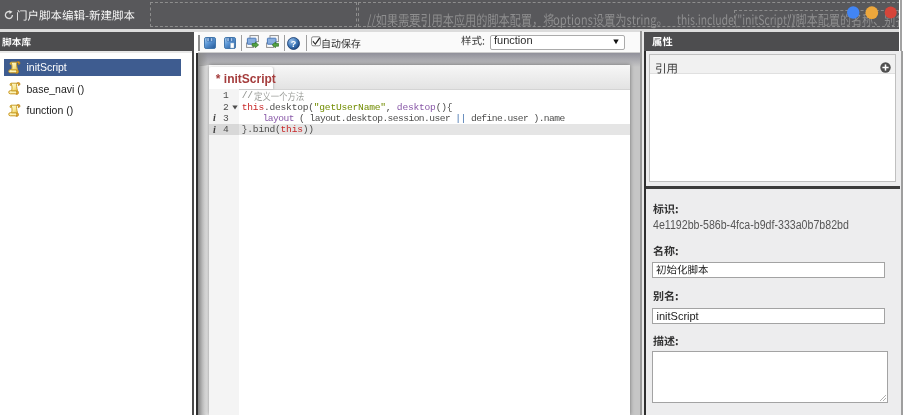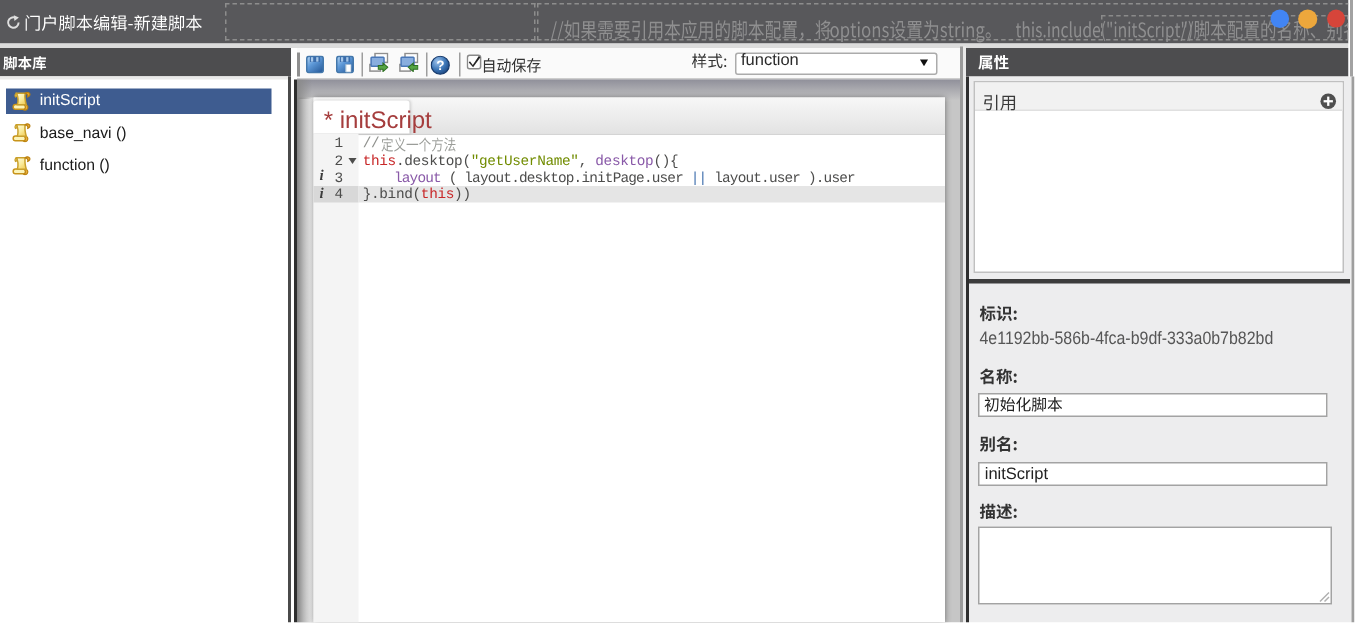--- a/index.html
+++ b/index.html
@@ -193,21 +193,21 @@
   </svg>
 <div class="abs" style="left:197.7px;top:52.9px;width:442.3px;height:362px;background:#c6c6c6"></div>
 <div class="abs" style="left:197.7px;top:52.9px;width:442.3px;height:14px;background:linear-gradient(#90909a,rgba(198,198,198,0))"></div>
 <div class="abs" style="left:197.7px;top:65px;width:11.3px;height:350px;background:linear-gradient(90deg,#838383,#b9b9b9 40%,#e8e8e8 85%,#f0f0f0)"></div>
 <div class="abs" style="left:197.7px;top:52.9px;width:10px;height:13px;background:linear-gradient(90deg,#8a8a8a,rgba(198,198,198,0))"></div>
 <div class="abs" style="left:640.2px;top:31px;width:1.6px;height:384px;background:#9a9a9a"></div>
 <div class="abs" style="left:641.8px;top:31px;width:1.9px;height:384px;background:#e9e9e9"></div>
 <div class="abs" style="left:209px;top:65.2px;width:421px;height:349.8px;background:#fff;box-shadow:0 0 4px rgba(0,0,0,0.45)"></div>
 <div class="abs" style="left:209px;top:65.2px;width:421px;height:23.6px;background:linear-gradient(#f7f7f7,#e3e3e3);border-bottom:1px solid #d4d4d4"></div>
 <div class="abs" style="left:209px;top:66.6px;width:63.5px;height:22.4px;background:#fff;border-radius:2px 2px 0 0;box-shadow:1px 0 2px rgba(0,0,0,0.15)"></div>
-<div class="abs" style="left:215.8px;top:72.3px;font-size:16px;font-weight:normal;color:#a53d3d">*&nbsp;initScript</div>
+<div class="abs" style="left:215.8px;top:72.3px;font-size:12px;font-weight:bold;color:#a53d3d">*&nbsp;initScript</div>
 <div class="abs" style="left:209px;top:88.8px;width:29.6px;height:326.2px;background:#f4f4f4"></div>
 <div class="abs" style="left:209px;top:123.6px;width:29.6px;height:11.3px;background:#d8d8d8"></div>
 <div class="abs" style="left:238.6px;top:123.6px;width:391.4px;height:11.3px;background:#e5e5e5"></div>
 <div class="mono abs" style="left:209px;top:90.3px;width:19.5px;text-align:right;color:#4d4d4c">1</div>
 <div class="mono abs" style="left:209px;top:101.6px;width:19.5px;text-align:right;color:#4d4d4c">2</div>
 <div class="mono abs" style="left:209px;top:112.9px;width:19.5px;text-align:right;color:#4d4d4c">3</div>
 <div class="mono abs" style="left:209px;top:124.2px;width:19.5px;text-align:right;color:#4d4d4c">4</div>
 <svg class="abs" style="left:231.6px;top:104.8px" width="6" height="5" viewBox="0 0 6 5">
     <path d="M0.3 0.4 L5.7 0.4 L3 4.4 Z" fill="#4d4d4c"></path>
   </svg>
@@ -215,21 +215,21 @@
 <div class="abs" style="left:213px;top:123.7px;font-family:'Liberation Serif',serif;font-style:italic;font-weight:bold;font-size:10px;color:#3c3c3c">i</div>
 <div class="mono abs" style="left:241.8px;top:90.3px;color:#8e908c">//</div>
 <div style="position:absolute;left:253.5px;top:88.8px;width:1px;height:1px;">
     <svg width="52" height="14" viewBox="0 -11.22 52 14" style="position:absolute;top:0;left:0;overflow:visible">
       <g transform="scale(0.82,1)">
         <path d="M2.3 -3.9C2.1 -2.0 1.5 -0.6 0.4 0.3C0.6 0.4 0.9 0.7 1.0 0.8C1.7 0.3 2.2 -0.5 2.5 -1.5C3.5 0.3 5.0 0.7 7.1 0.7H9.5C9.5 0.4 9.7 0.1 9.8 -0.1C9.3 -0.1 7.5 -0.1 7.2 -0.1C6.6 -0.1 6.0 -0.1 5.5 -0.2V-2.3H8.5V-3.0H5.5V-4.7H8.1V-5.4H2.2V-4.7H4.7V-0.4C3.9 -0.8 3.2 -1.4 2.8 -2.4C2.9 -2.9 3.0 -3.3 3.1 -3.8ZM4.3 -8.4C4.5 -8.1 4.7 -7.7 4.8 -7.4H0.8V-5.2H1.6V-6.7H8.6V-5.2H9.4V-7.4H5.7C5.6 -7.8 5.3 -8.3 5.1 -8.6Z M14.4 -8.4C14.8 -7.6 15.2 -6.5 15.4 -5.9L16.1 -6.2C15.9 -6.8 15.5 -7.8 15.1 -8.6ZM18.3 -7.8C17.6 -5.9 16.7 -4.1 15.3 -2.7C14.0 -4.0 13.0 -5.6 12.4 -7.4L11.7 -7.2C12.4 -5.3 13.4 -3.6 14.8 -2.2C13.6 -1.2 12.3 -0.4 10.6 0.2C10.7 0.3 10.9 0.6 11.0 0.8C12.7 0.2 14.2 -0.6 15.3 -1.7C16.5 -0.6 17.9 0.3 19.5 0.8C19.6 0.6 19.8 0.3 20.0 0.1C18.4 -0.4 17.1 -1.2 15.9 -2.2C17.4 -3.7 18.3 -5.5 19.1 -7.6Z M20.8 -4.4V-3.6H30.2V-4.4Z M35.3 -5.6V0.8H36.1V-5.6ZM35.8 -8.6C34.7 -6.9 32.9 -5.4 31.0 -4.5C31.2 -4.4 31.4 -4.1 31.5 -3.8C33.1 -4.6 34.6 -5.8 35.7 -7.2C37.1 -5.6 38.4 -4.6 39.9 -3.8C40.0 -4.1 40.3 -4.4 40.5 -4.5C38.9 -5.3 37.5 -6.3 36.2 -7.8L36.4 -8.3Z M45.3 -8.3C45.6 -7.9 45.9 -7.2 46.0 -6.8H41.5V-6.1H44.3C44.2 -3.7 43.9 -1.1 41.3 0.2C41.5 0.4 41.7 0.6 41.8 0.8C43.8 -0.2 44.5 -1.9 44.9 -3.7H48.5C48.3 -1.4 48.1 -0.4 47.8 -0.1C47.7 -0.0 47.6 0.0 47.4 0.0C47.1 0.0 46.4 -0.0 45.6 -0.1C45.8 0.1 45.9 0.4 45.9 0.7C46.6 0.7 47.3 0.7 47.6 0.7C48.0 0.7 48.3 0.6 48.5 0.3C48.9 -0.1 49.1 -1.2 49.3 -4.1C49.3 -4.2 49.3 -4.4 49.3 -4.4H45.0C45.0 -5.0 45.1 -5.5 45.1 -6.1H50.3V-6.8H46.0L46.8 -7.1C46.6 -7.5 46.3 -8.1 46.0 -8.6Z M52.0 -7.9C52.7 -7.6 53.5 -7.1 53.9 -6.8L54.3 -7.4C53.9 -7.7 53.1 -8.2 52.4 -8.5ZM51.4 -5.1C52.1 -4.8 52.9 -4.4 53.3 -4.0L53.7 -4.7C53.3 -5.0 52.5 -5.4 51.8 -5.7ZM51.8 0.2 52.4 0.7C53.0 -0.3 53.7 -1.5 54.3 -2.6L53.7 -3.1C53.1 -2.0 52.3 -0.6 51.8 0.2ZM54.9 0.5C55.2 0.3 55.6 0.3 59.5 -0.2C59.7 0.2 59.8 0.5 59.9 0.8L60.6 0.5C60.3 -0.3 59.5 -1.6 58.8 -2.4L58.2 -2.2C58.5 -1.8 58.8 -1.3 59.1 -0.8L55.9 -0.5C56.5 -1.3 57.1 -2.4 57.7 -3.5H60.6V-4.2H57.9V-6.1H60.1V-6.8H57.9V-8.6H57.1V-6.8H54.9V-6.1H57.1V-4.2H54.5V-3.5H56.7C56.2 -2.4 55.5 -1.3 55.3 -1.0C55.1 -0.6 54.9 -0.4 54.7 -0.3C54.8 -0.1 54.9 0.3 54.9 0.5Z" fill="#9b9d99"></path>
       </g>
     </svg>
   </div>
 <div class="mono abs" style="left:241.8px;top:101.6px"><span style="color:#c82829">this</span><span style="color:#4d4d4c">.desktop(</span><span style="color:#718c00">"getUserName"</span><span style="color:#4d4d4c">, </span><span style="color:#8959a8">desktop</span><span style="color:#4d4d4c">(){</span></div>
-<div class="mono abs" style="left:241.8px;top:112.9px;letter-spacing:-0.55px"><span style="color:#4d4d4c">    </span><span style="color:#8959a8">layout</span><span style="color:#4d4d4c"> ( layout.desktop.initPage.user </span><span style="color:#4271ae">||</span><span style="color:#4d4d4c"> layout.user ).user</span></div>
+<div class="mono abs" style="left:241.8px;top:112.9px;letter-spacing:-0.55px"><span style="color:#4d4d4c">    </span><span style="color:#8959a8">layout</span><span style="color:#4d4d4c"> ( layout.desktop.session.user </span><span style="color:#4271ae">||</span><span style="color:#4d4d4c"> define.user ).name</span></div>
 <div class="mono abs" style="left:241.8px;top:124.2px"><span style="color:#4d4d4c">}.bind(</span><span style="color:#c82829">this</span><span style="color:#4d4d4c">))</span></div>
 <div class="abs" style="left:643.7px;top:31.5px;width:255.3px;height:19.8px;background:#4d4d4f"></div>
 <div style="position:absolute;left:651.6px;top:34.1px;width:1px;height:1px;">
     <svg width="22" height="15" viewBox="0 -11.44 22 15" style="position:absolute;top:0;left:0;overflow:visible">
       <g transform="scale(1.0,1)">
         <path d="M2.6 -7.5H8.1V-6.9H2.6ZM1.3 -8.4V-5.3C1.3 -3.7 1.2 -1.3 0.2 0.3C0.6 0.4 1.1 0.7 1.3 0.9C2.4 -0.8 2.6 -3.5 2.6 -5.3V-5.9H9.4V-8.4ZM4.2 -3.7H5.5V-3.2H4.2ZM6.6 -3.7H7.9V-3.2H6.6ZM8.3 -5.9C7.1 -5.6 4.8 -5.5 3.0 -5.5C3.1 -5.3 3.2 -4.9 3.2 -4.7C3.9 -4.7 4.7 -4.7 5.5 -4.8V-4.4H3.1V-2.5H5.5V-2.1H2.7V0.9H3.9V-1.3H5.5V-0.7L4.1 -0.7L4.2 0.2L7.4 0.0L7.5 0.4L7.7 0.3C7.7 0.5 7.8 0.7 7.9 0.9C8.4 0.9 8.9 0.9 9.1 0.8C9.5 0.7 9.5 0.4 9.5 -0.0V-2.1H6.6V-2.5H9.1V-4.4H6.6V-4.8C7.5 -4.9 8.3 -5.0 9.0 -5.2ZM7.0 -1.1 7.1 -0.8 6.6 -0.8V-1.3H8.4V-0.0C8.4 0.1 8.4 0.1 8.2 0.1H8.2C8.1 -0.3 7.9 -0.8 7.7 -1.3Z M13.9 -0.6V0.6H20.4V-0.6H18.0V-2.7H19.9V-3.8H18.0V-5.6H20.1V-6.7H18.0V-8.8H16.7V-6.7H15.9C16.0 -7.2 16.1 -7.7 16.1 -8.2L14.9 -8.4C14.8 -7.5 14.6 -6.6 14.4 -5.8C14.2 -6.2 14.0 -6.7 13.8 -7.1L13.2 -6.9V-8.8H11.9V-6.7L11.1 -6.8C11.0 -6.0 10.8 -4.8 10.6 -4.1L11.5 -3.8C11.7 -4.5 11.9 -5.6 11.9 -6.5V0.9H13.2V-6.2C13.4 -5.8 13.5 -5.3 13.6 -5.0L14.2 -5.3C14.1 -5.1 14.0 -4.9 13.9 -4.7C14.2 -4.6 14.7 -4.3 15.0 -4.1C15.2 -4.5 15.4 -5.0 15.6 -5.6H16.7V-3.8H14.7V-2.7H16.7V-0.6Z" fill="#ffffff"></path>
       </g>
     </svg>
   </div>
 <div class="abs" style="left:643.7px;top:51.3px;width:257.7px;height:363.7px;background:#ededee"></div>

